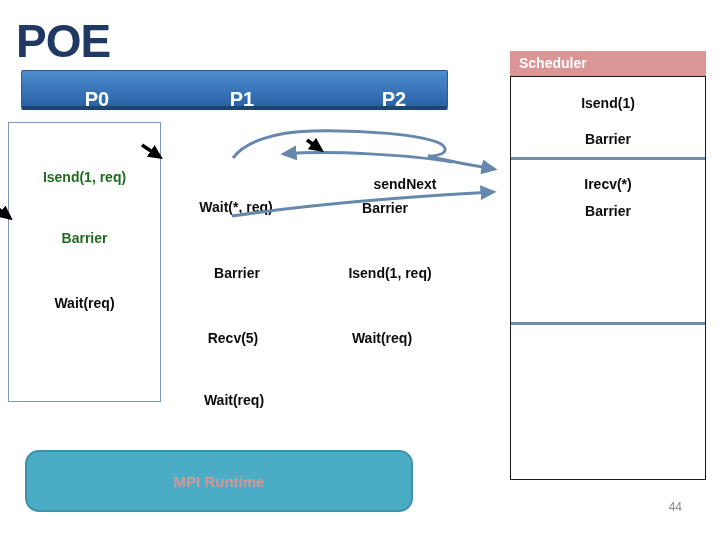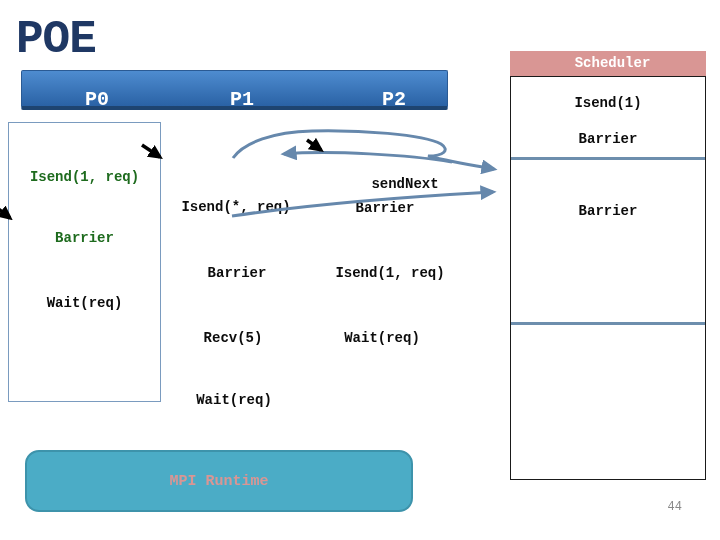--- a/index.html
+++ b/index.html
@@ -1,18 +1,18 @@
 <!DOCTYPE html>
 <html style="--title: #1F3864; --bar-top: #4E8CD0; --bar-bottom: #2A62A5; --bar-border: #1E4470; --scheduler-header-bg: #D99694; --box-border: #7A9BBF; --green-text: #1E6B1E; --connector-blue: #6688AC; --divider-blue: #6D8EAD; --runtime-bg: #4BACC6; --runtime-border: #3D93AB; --runtime-text: #D99694; --page-number: #898989;"><head>
 <meta charset="utf-8">
 <style>
   html,body{margin:0;padding:0;background:#fff;}
   #canvas{
     position:relative;width:720px;height:540px;overflow:hidden;background:#fff;
-    font-family:Liberation Mono, monospace;
+    font-family:Liberation Sans, sans-serif;
   }
   .abs{position:absolute;}
   
   #slide-title{
     left:16px;top:14px;font-size:46px;font-weight:700;color:var(--title,#1F3864);
     letter-spacing:-1px;
   }
   
   #process-bar{
     left:21px;top:70px;width:425px;height:35px;
@@ -31,21 +31,21 @@
   }
   .p0-item{position:absolute;left:0;width:100%;text-align:center;font-size:14px;font-weight:700;}
   .green{color:var(--green-text,#1E6B1E);}
   .black{color:#0c0c0c;}
   
   .op{position:absolute;transform:translateX(-50%);font-size:14px;font-weight:700;color:#0c0c0c;white-space:nowrap;z-index:2;margin-top:35px;}
   
   #scheduler-header{
     left:510px;top:51px;width:196px;height:25px;line-height:25px;
     background:var(--scheduler-header-bg,#D99694);color:#fff;
-    font-size:14px;font-weight:700;padding-left:9px;box-sizing:border-box;z-index:2;text-align:center;
+    font-size:14px;font-weight:700;padding-left:9px;box-sizing:border-box;z-index:2;
   }
   #scheduler-box{
     left:510px;top:76px;width:196px;height:404px;background:#fff;
     border:1px solid #1a1a1a;box-sizing:border-box;z-index:1;
   }
   .sched-item{position:absolute;left:0;width:100%;text-align:center;font-size:14px;font-weight:700;color:#0c0c0c;}
   .sched-divider{position:absolute;left:0;width:100%;height:3px;background:var(--divider-blue,#6D8EAD);}
   
   #runtime-box{
     left:25px;top:450px;width:388px;height:62px;
@@ -71,35 +71,36 @@
   <span class="proc-label" style="left:97px">P0</span>
   <span class="proc-label" style="left:242px">P1</span>
   <span class="proc-label" style="left:394px">P2</span>
 
   <div class="abs" id="p0-box">
     <span class="p0-item green" style="top:46px">Isend(1, req)</span>
     <span class="p0-item green" style="top:107px">Barrier</span>
     <span class="p0-item black" style="top:172px">Wait(req)</span>
   </div>
 
-  <span class="op" style="left:236px;top:164px">Isend(*, req)</span>
+  <span class="op" style="left:236px;top:164px">Wait(*, req)</span>
   <span class="op" style="left:237px;top:230px">Barrier</span>
   <span class="op" style="left:233px;top:295px">Recv(5)</span>
   <span class="op" style="left:234px;top:357px">Wait(req)</span>
 
   <span class="op" style="left:405px;top:141px">sendNext</span>
   <span class="op" style="left:385px;top:165px">Barrier</span>
   <span class="op" style="left:390px;top:230px">Isend(1, req)</span>
   <span class="op" style="left:382px;top:295px">Wait(req)</span>
 
   <div class="abs" id="scheduler-header">Scheduler</div>
   <div class="abs" id="scheduler-box">
     <span class="sched-item" style="top:18px">Isend(1)</span>
     <span class="sched-item" style="top:54px">Barrier</span>
     <div class="sched-divider" style="top:80px"></div>
+    <span class="sched-item" style="top:99px">Irecv(*)</span>
     <span class="sched-item" style="top:126px">Barrier</span>
     <div class="sched-divider" style="top:245px"></div>
   </div>
 
   <svg class="abs" id="arrows" width="720" height="540" viewBox="0 0 720 540">
     <defs>
       <marker id="mblue" markerWidth="5.4" markerHeight="5" refX="4.2" refY="2.5" orient="auto" markerUnits="strokeWidth">
         <path d="M0,0 L5.4,2.5 L0,5 z" fill="#6688AC"></path>
       </marker>
       <marker id="mblack" markerWidth="4.2" markerHeight="4" refX="3.2" refY="2" orient="auto" markerUnits="strokeWidth">

